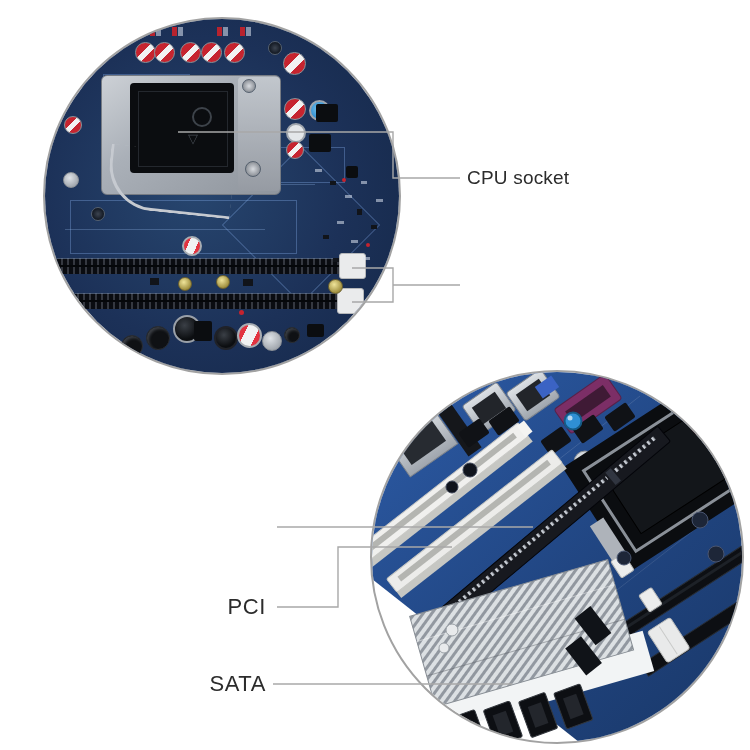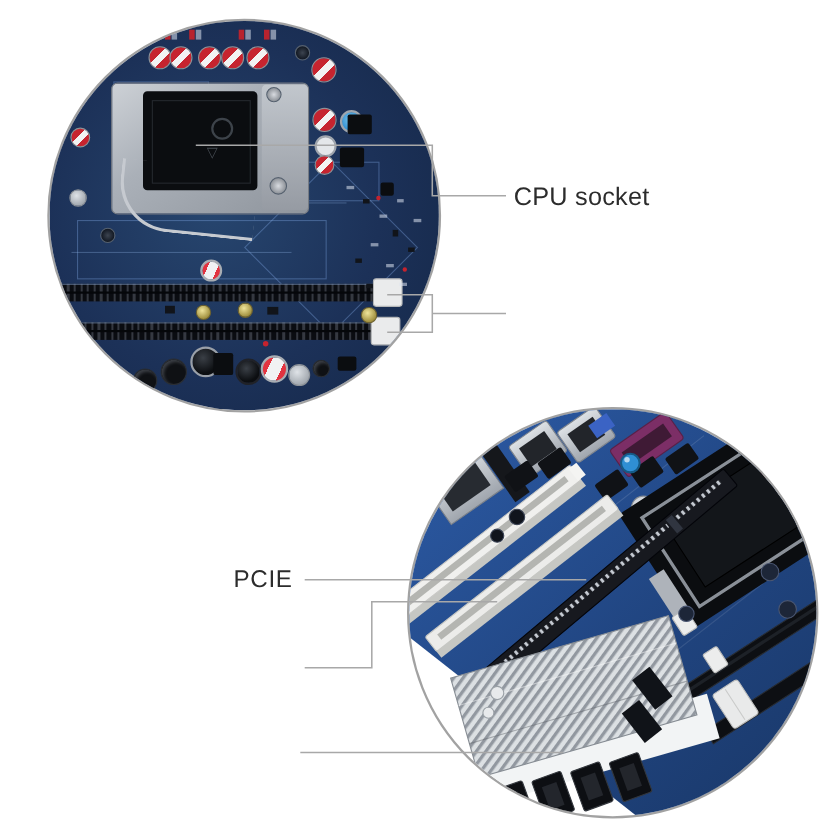--- a/index.html
+++ b/index.html
@@ -36,21 +36,21 @@
         background:radial-gradient(circle,#3c4450,#121822 70%);}
   .slot{position:absolute;height:15px;background:#0a0c11;border-top:1px solid rgba(120,145,185,.55);
         background-image:repeating-linear-gradient(90deg, rgba(205,215,235,.22) 0 2px, transparent 2px 6px);}
   .slotline{position:absolute;left:3%;top:6px;width:94%;height:2px;background:#05070a;}
   .latch{position:absolute;width:25px;height:24px;background:#eaebec;border:1px solid #b5b7b9;border-radius:3px;}
   .sc{position:absolute;background:rgba(220,228,240,.55);}
   .sd{position:absolute;background:#11141a;}
   .reddot{position:absolute;border-radius:50%;background:#c5232e;}
   
   .lbl{position:absolute;color:#2c2c2c;white-space:nowrap;}
-  .lbl-sm{font-size:23px;letter-spacing:.2px;line-height:22px;}
+  .lbl-sm{font-size:19px;letter-spacing:.2px;line-height:22px;}
   .lbl-lg{font-size:22px;letter-spacing:.6px;line-height:26px;}
   .ralign{width:130px;text-align:right;}
   #overlay{position:absolute;left:0;top:0;z-index:5;pointer-events:none;}
 </style>
 </head>
 <body>
 
 <div id="canvas">
 
   <div id="circle-top" class="circle">
@@ -327,14 +327,15 @@
     <g fill="none" stroke="#a8a8a8" stroke-width="1.4">
       <path d="M178,132 H393 V178 H460"></path>
       <path d="M352,268 H393 V302 H352 M393,285 H460"></path>
       <path d="M277,527 H533"></path>
       <path d="M277,607 H338 V547 H452"></path>
       <path d="M273,684 H512"></path>
     </g>
   </svg>
 
   <div class="lbl lbl-sm" style="left:467px;top:167px">CPU socket</div>
-  <div class="lbl lbl-lg ralign" style="left:136px;top:514px">PCIE</div>
+  <div class="lbl lbl-lg ralign" style="left:136px;top:594px">PCI</div>
+  <div class="lbl lbl-lg ralign" style="left:136px;top:671px">SATA</div>
 </div>
 
 </body></html>

